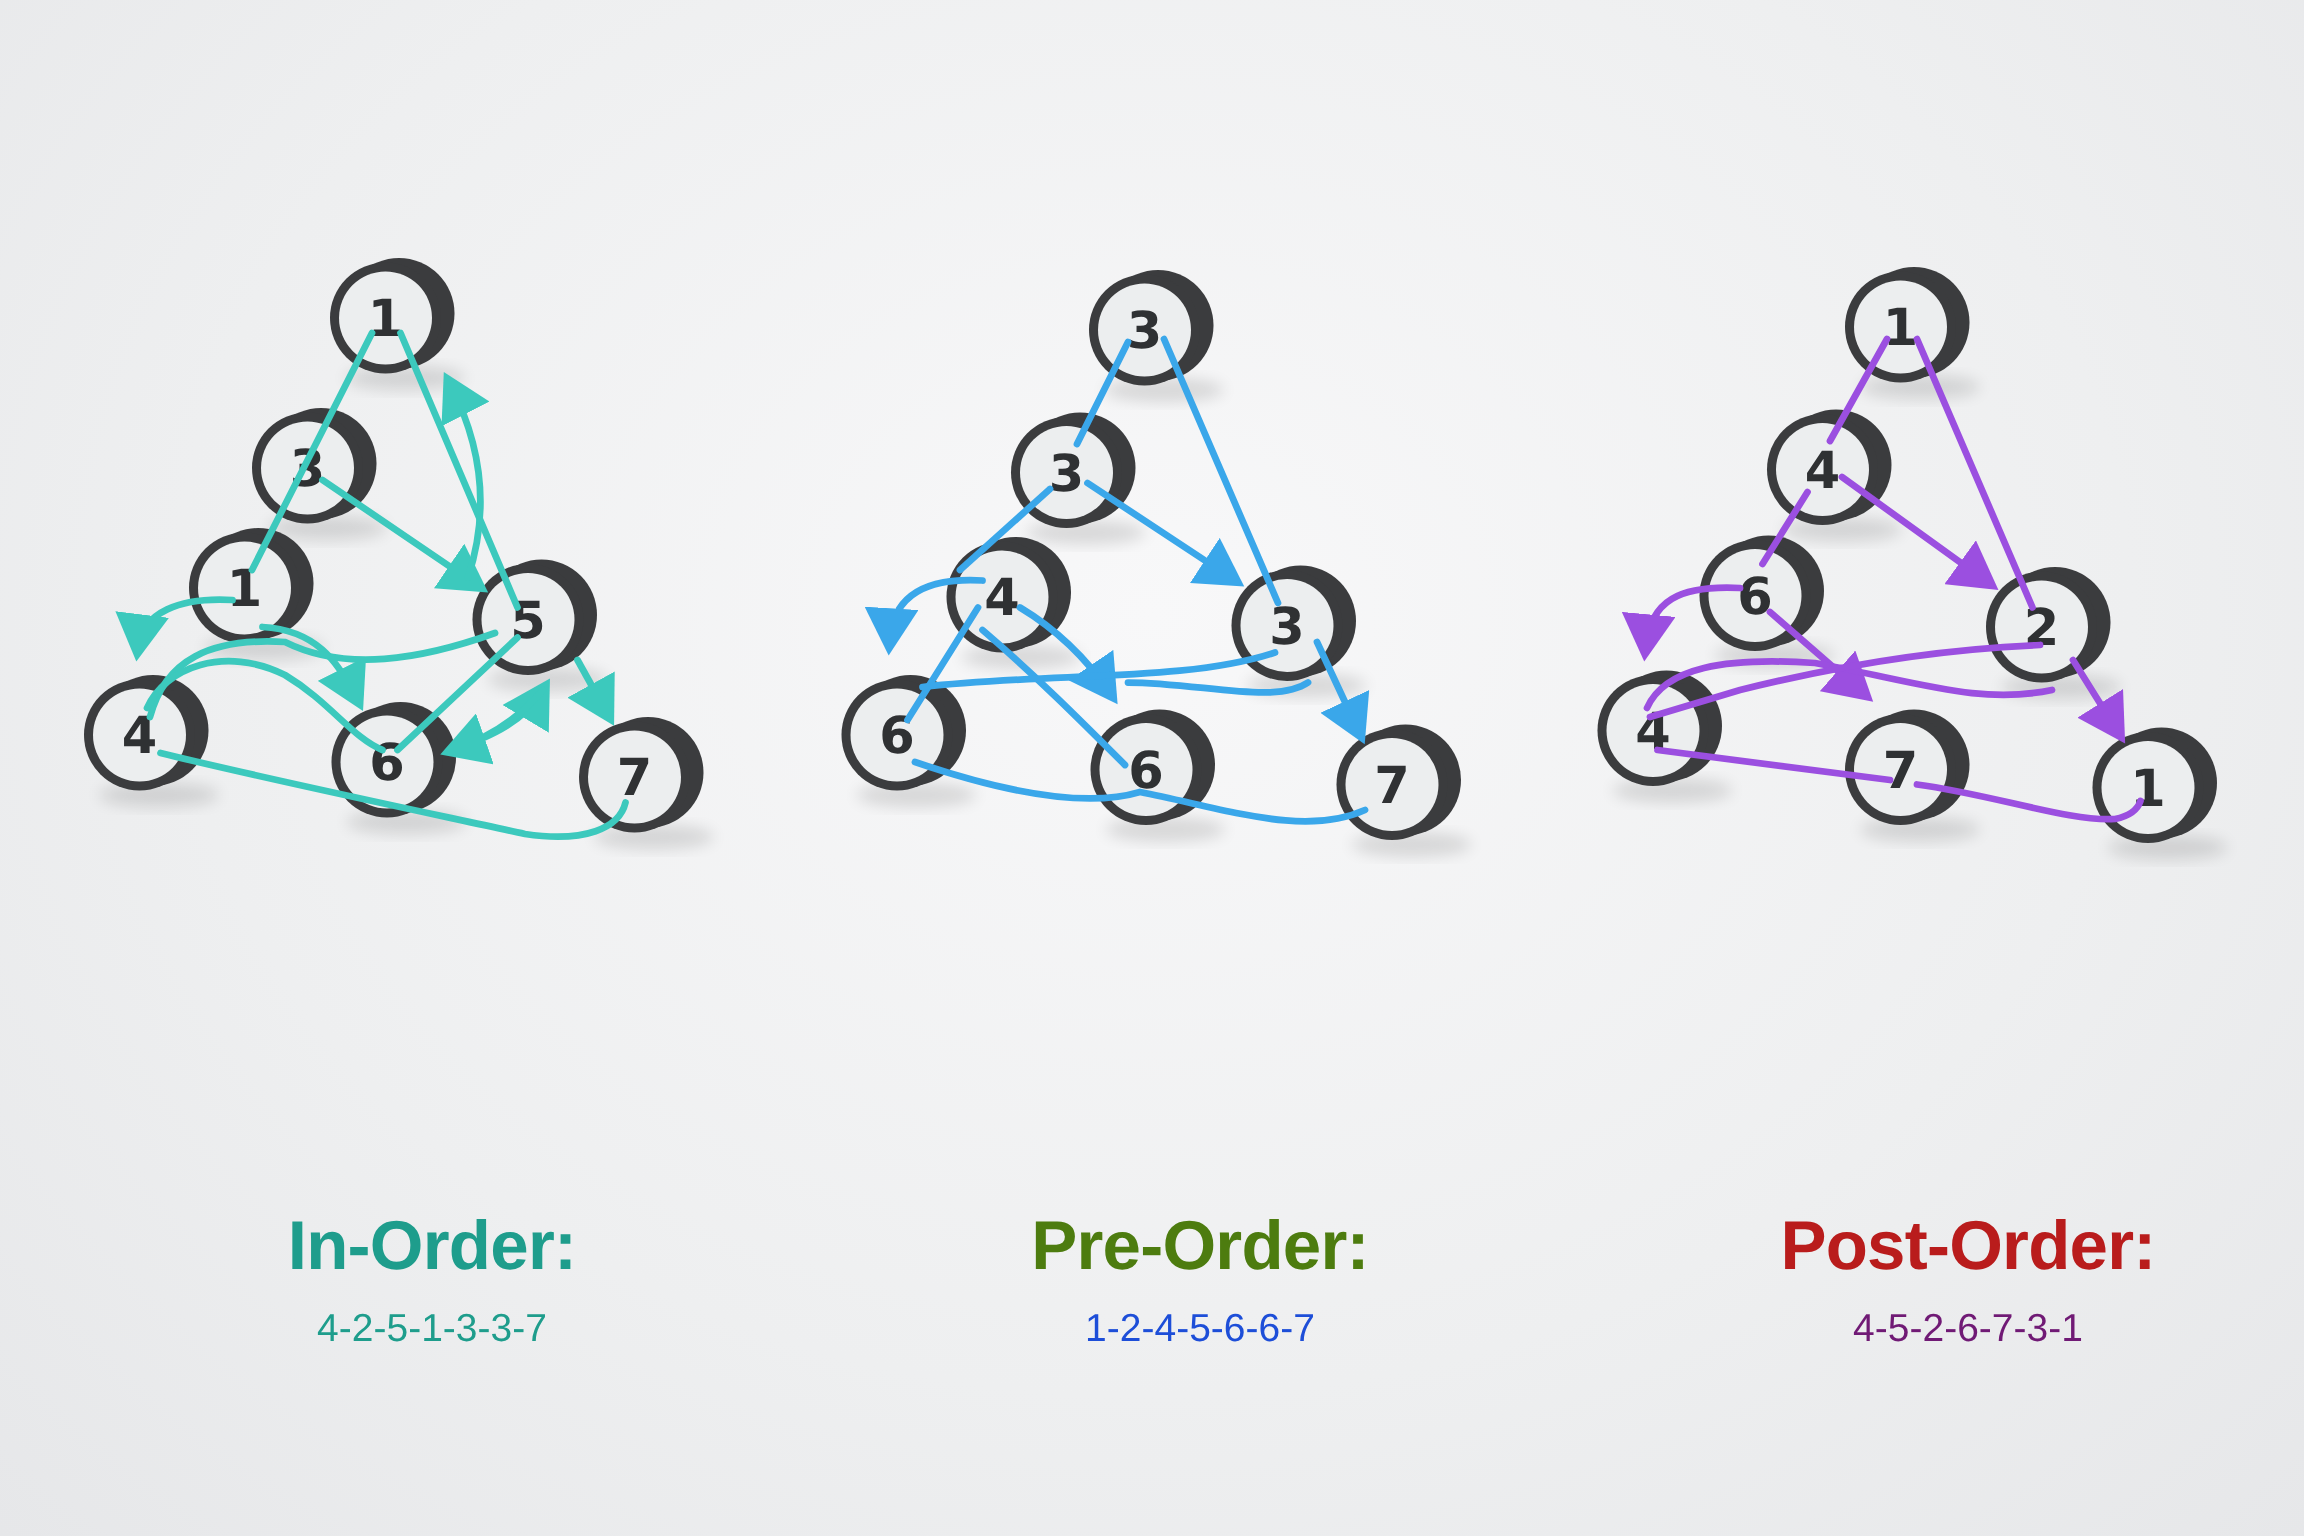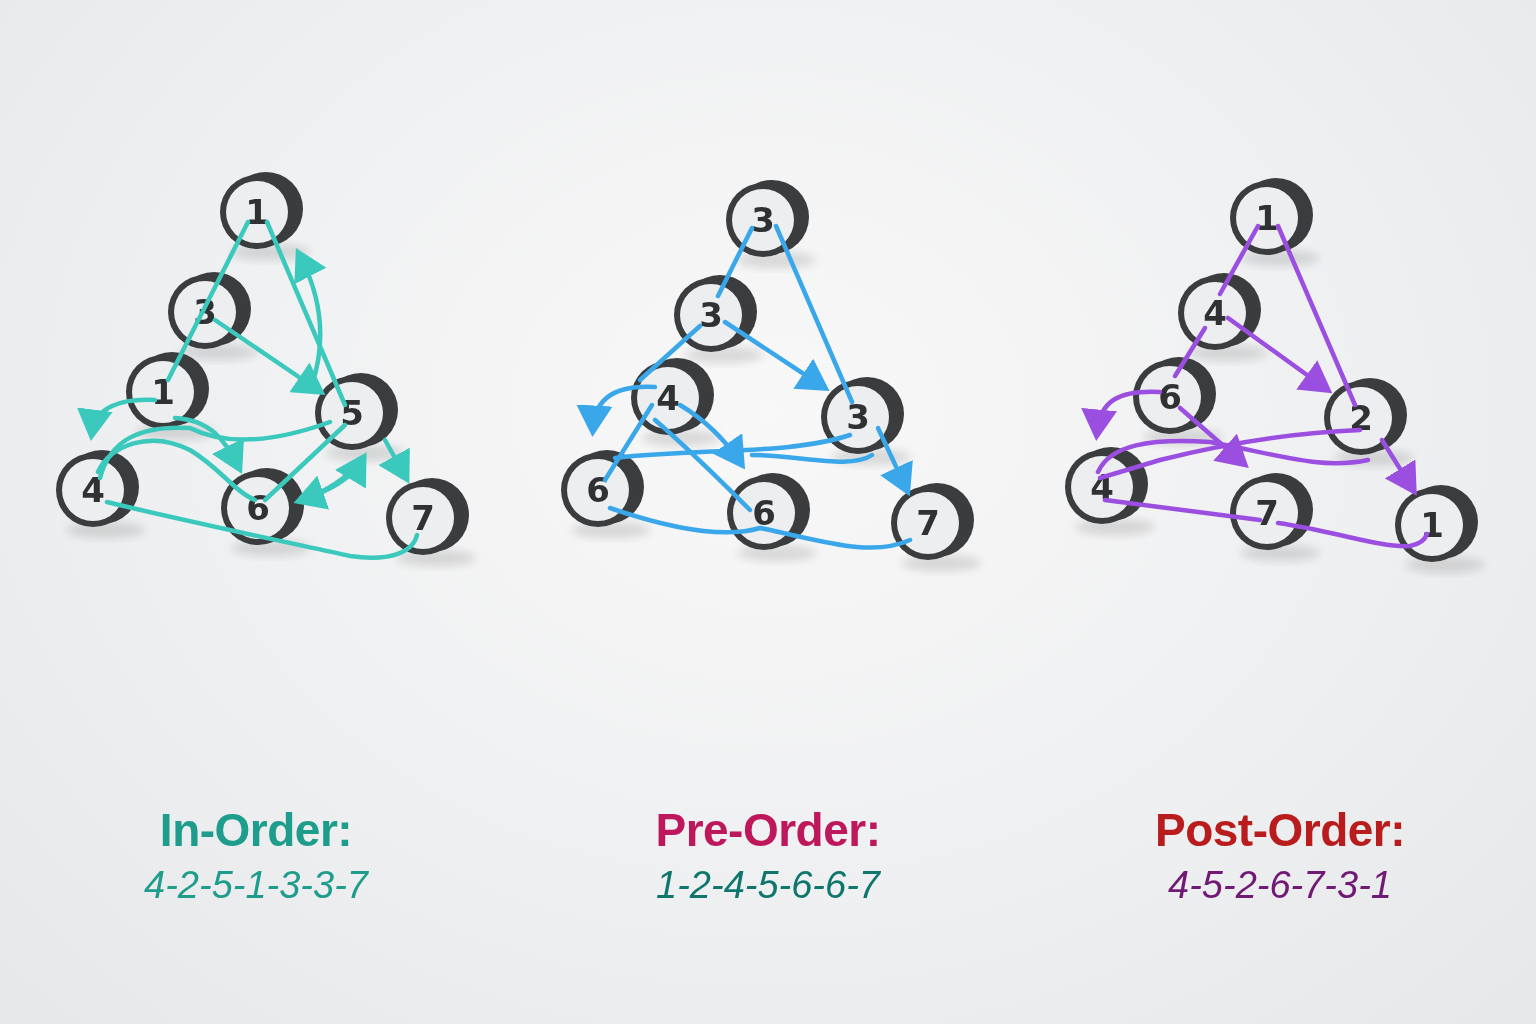--- a/index.html
+++ b/index.html
@@ -4,23 +4,23 @@
 <style>
   html, body { margin: 0; padding: 0; }
   body {
     width: 1536px; height: 1024px; overflow: hidden;
     background: radial-gradient(ellipse at 50% 40%, #f8f8f9 0%, #eeeff0 60%, #e6e7e9 100%);
     font-family: "Liberation Sans", sans-serif;
     position: relative;
   }
   .panel { position: absolute; top: 0; width: 512px; height: 1024px; }
   .panel svg { position: absolute; left: 0; top: 0; }
-  .caption { position: absolute; top: 800px; width: 512px; text-align: center; }
+  .caption { position: absolute; top: 800px; width: 512px; text-align: center; margin-left: 32px; }
   .caption .title { font-size: 46px; font-weight: bold; line-height: 60px; letter-spacing: -0.5px; }
-  .caption .seq { font-size: 38px; line-height: 50px; margin-top: 0px; font-style: italic; }
+  .caption .seq { font-size: 26px; line-height: 50px; margin-top: 0px; }
   .node-label { font-family: "DejaVu Sans", sans-serif; font-weight: bold; font-size: 34px; fill: #2f3133; }
 </style>
 </head>
 <body>
 
 <div class="panel" style="left:0">
   <svg width="512" height="760" viewBox="0 0 512 760">
     <defs>
       <marker id="arT" markerWidth="8" markerHeight="8" refX="5" refY="4" orient="auto" markerUnits="strokeWidth">
         <path d="M0,0 L7,4 L0,8 Z" fill="#3cc9bd"></path>
@@ -176,22 +176,22 @@
       <path d="M680,405 C705,420 725,440 740,462" marker-end="url(#arB)"></path>
       <path d="M652,405 L605,480"></path>
       <path d="M655,420 C690,450 720,480 750,510"></path>
       <path d="M615,458 C700,448 790,455 850,435"></path>
       <path d="M752,455 C800,455 850,470 872,455"></path>
       <path d="M878,428 L906,488" marker-end="url(#arB)"></path>
       <path d="M610,508 C660,525 720,540 760,528 C820,540 870,558 910,540"></path>
     </g>
   </svg>
   <div class="caption">
-    <div class="title" style="color:#be185d">Pre-Order:</div>
-    <div class="seq" style="color:#0f766e">1-2-4-5-6-6-7</div>
+    <div class="title" style="color:#4d7c0f">Pre-Order:</div>
+    <div class="seq" style="color:#1d4ed8">1-2-4-5-6-6-7</div>
   </div>
 </div>
 
 <div class="panel" style="left:1024px">
   <svg width="512" height="760" viewBox="1024 0 512 760">
     <defs>
       <marker id="arP" markerWidth="8" markerHeight="8" refX="5" refY="4" orient="auto" markerUnits="strokeWidth">
         <path d="M0,0 L7,4 L0,8 Z" fill="#9b4fe0"></path>
       </marker>
       <filter id="sh3" x="-30%" y="-30%" width="160%" height="160%">

